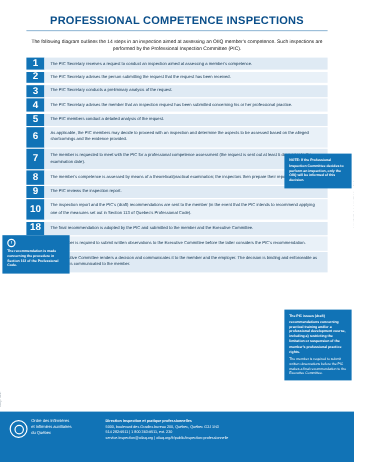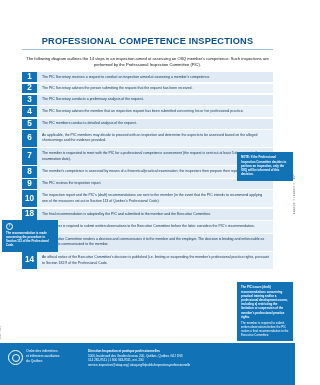--- a/index.html
+++ b/index.html
@@ -8,21 +8,20 @@
     background:#ffffff;
     font-family:"Liberation Sans", sans-serif;
     overflow:hidden;
     position:relative;
   }
   .page{
     position:absolute;inset:0;
     background:#ffffff;
     padding:0;
     box-sizing:border-box;
-    margin-top:24px;
   }
   
   .topbar{
     position:absolute;top:0;left:0;right:0;height:6px;background:#ffffff;
   }
   .title{
     text-align:center;
     color:#0b4f8a;
     font-weight:bold;
     font-size:9.2px;
@@ -212,24 +211,20 @@
     <div class="row alt tall">
       <div class="num">12</div>
       <div class="txt">The member is required to submit written observations to the Executive Committee before the latter considers the PIC's recommendation.</div>
     </div>
 
     <div class="row tall">
       <div class="num">13</div>
       <div class="txt">The Executive Committee renders a decision and communicates it to the member and the employer. The decision is binding and enforceable as soon as it is communicated to the member.</div>
     </div>
 
-    <div class="row alt tall">
-      <div class="num">14</div>
-      <div class="txt">An official notice of the Executive Committee's decision is published (i.e. limiting or suspending the member's professional practice rights, pursuant to Section 182.9 of the Professional Code.</div>
-    </div>
 
   </div>
 
   <div class="callout right1">
     <span class="ctitle">NOTE: If the Professional Inspection Committee decides to perform an inspection, only the OIIQ will be informed of this decision.</span>
   </div>
 
   <div class="callout left1">
     <span class="note-icon"></span><span class="ctitle">The recommendation is made concerning the procedure in Section 113 of the Professional Code.</span>
   </div>

